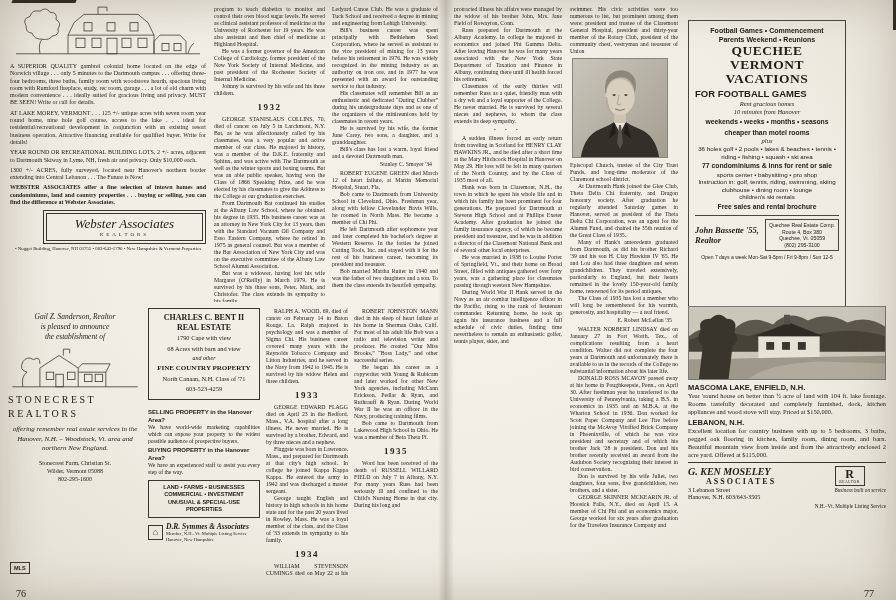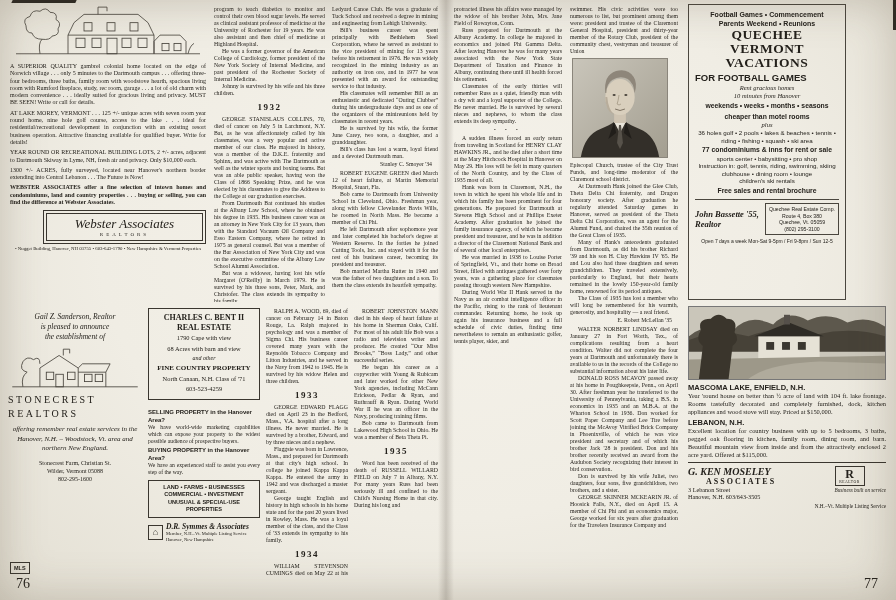--- a/index.html
+++ b/index.html
@@ -25,21 +25,21 @@
   .col .blk.sep{text-align:center;letter-spacing:4px;font-size:5px;line-height:8px;margin:1px 0;}
   .colA-top{left:214px;top:6px;width:111px;height:296px;}
   .colA-bot{left:266px;top:308px;width:82px;height:268px;}
   .colB-top{left:332px;top:6px;width:106px;height:296px;}
   .colB-bot{left:354px;top:308px;width:84px;height:268px;}
   .colC{left:454px;top:6px;width:108px;height:570px;}
   .colD{left:570px;top:6px;width:108px;height:570px;}
   .portrait{width:94px;height:98px;margin:3px auto 4px 2px;border:1px solid #8a857b;
     background:#b5b1a6;overflow:hidden;}
   .portrait svg{display:block;width:100%;height:100%;}
-  .pageno{position:absolute;font-size:14px;}
+  .pageno{position:absolute;font-size:10px;margin-top:12px;}
   .pageno.left{left:16px;top:576px;}
   .pageno.right{left:864px;top:576px;}
 
   
   .ad{position:absolute;box-sizing:border-box;}
 
   
   .webster{left:10px;top:4px;width:196px;height:298px;}
   .w-illus{height:56px;margin-bottom:2px;}
   .w-illus svg,.s-illus svg{display:block;width:100%;height:100%;}
@@ -75,21 +75,21 @@
   .blk.syp{font-size:5.6px;line-height:6.8px;text-align:justify;}
   .sybox{border:1px solid #3a362f;margin-top:4px;padding:3px 2px;}
   .blk.sybx{font-weight:700;font-size:5.6px;line-height:7.5px;text-align:center;
     font-family:"Liberation Sans","DejaVu Sans",sans-serif;}
   .sy-firm-row{display:flex;align-items:center;gap:3px;margin-top:4px;}
   .sy-logo{flex:none;width:13px;height:13px;border:1px solid #3a362f;font-size:9px;line-height:13px;text-align:center;}
   .sy-firm{font-weight:700;font-style:italic;font-size:7.5px;line-height:9px;}
   .sy-fine{font-size:4.6px;line-height:5.6px;}
 
   
-  .quechee{left:688px;top:4px;width:158px;height:296px;border:1px solid #4a463e;padding:5px 6px;
+  .quechee{left:688px;top:20px;width:158px;height:296px;border:1px solid #4a463e;padding:5px 6px;
     font-family:"Liberation Sans","DejaVu Sans",sans-serif;}
   .blk.q1{font-weight:700;font-size:7px;line-height:9px;text-align:center;}
   .blk.qt{font-weight:700;font-size:13.5px;line-height:14px;text-align:center;letter-spacing:.5px;
     font-family:"Liberation Serif","DejaVu Serif",serif;}
   .blk.qsub{font-weight:700;font-size:9.5px;line-height:12px;text-align:left;margin-top:2px;}
   .blk.qit{font-style:italic;font-size:6.5px;line-height:8px;text-align:center;
     font-family:"Liberation Serif","DejaVu Serif",serif;}
   .blk.qb{font-weight:700;font-size:6.8px;line-height:8.5px;text-align:center;margin-top:2px;}
   .blk.qs{font-size:6.2px;line-height:7.5px;text-align:center;}
   .q-footer{display:flex;align-items:center;gap:4px;margin-top:4px;border-top:1px solid #4a463e;padding-top:3px;}

